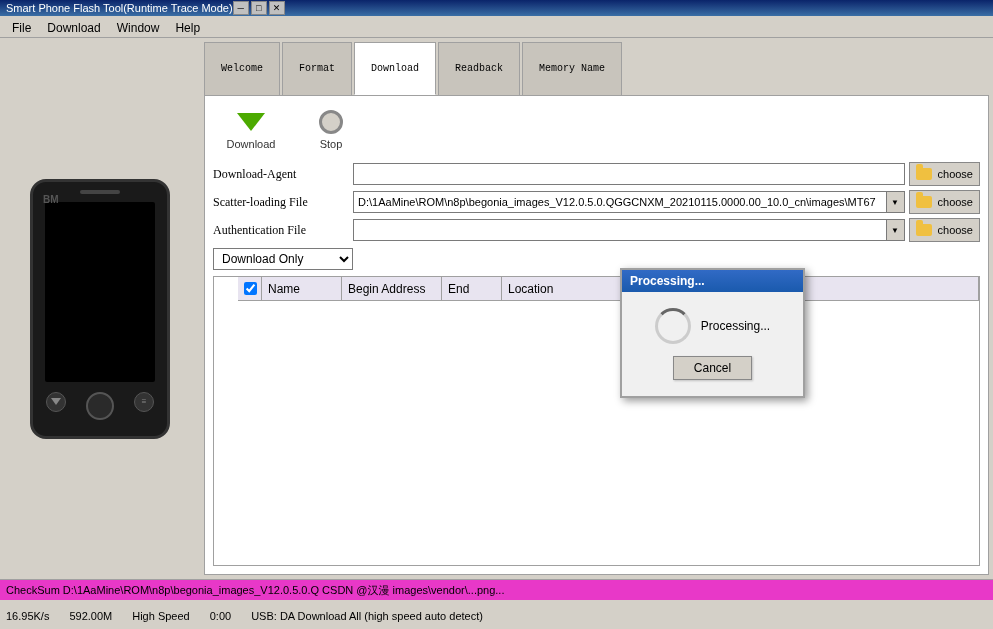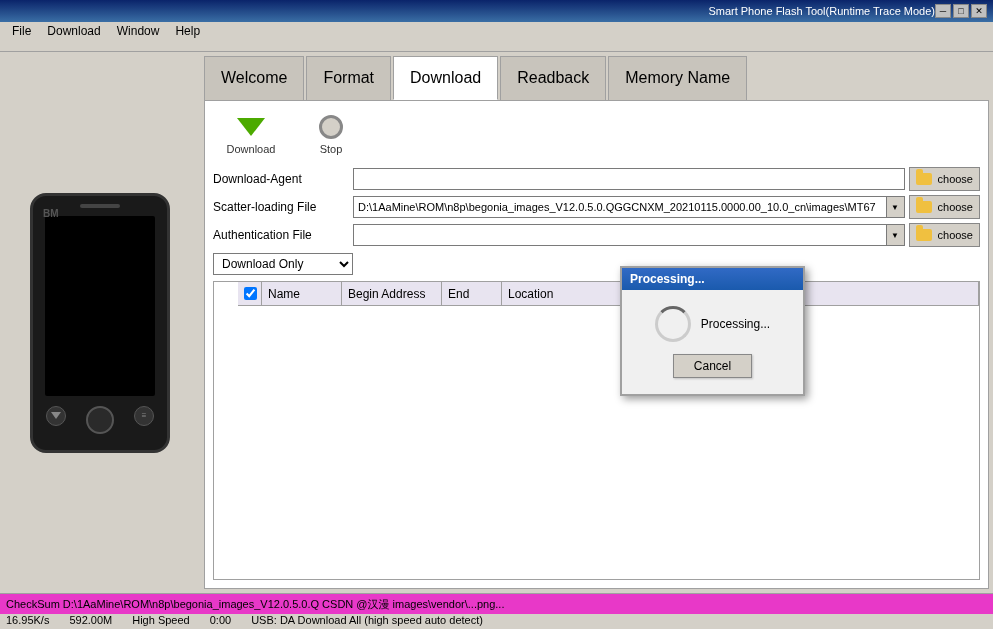--- a/index.html
+++ b/index.html
@@ -9,25 +9,25 @@
       background: #d4d0c8;
       width: 993px;
       height: 629px;
       overflow: hidden;
     }
 
     
     .title-bar {
       background: linear-gradient(to bottom, #0a246a, #3a6ea5);
       color: white;
-      height: 22px;
+      height: 16px;
       display: flex;
       align-items: center;
       padding: 0 6px;
-      justify-content: flex-end;
+      justify-content: flex-start;
     }
     .title-bar-left {
       display: flex;
       align-items: center;
       gap: 4px;
       font-size: 11px;
     }
     .title-bar-controls {
       display: flex;
       gap: 2px;
@@ -41,23 +41,23 @@
       display: flex;
       align-items: center;
       justify-content: center;
       cursor: pointer;
       color: #000;
     }
 
     
     .menu-bar {
       background: #d4d0c8;
-      height: 30px;
-      display: flex;
-      align-items: flex-start;
+      height: 22px;
+      display: flex;
+      align-items: flex-end;
       padding: 0 4px;
       border-bottom: 1px solid #a0a0a0;
     }
     .menu-item {
       padding: 2px 8px;
       font-size: 12px;
       cursor: pointer;
     }
 
     
@@ -149,28 +149,29 @@
       padding: 4px;
     }
 
     
     .tabs-bar {
       display: flex;
       background: #d4d0c8;
       margin-bottom: 0;
     }
     .tab {
-      padding: 12px 16px;
+      padding: 20px 16px;
       border: 1px solid #a0a0a0;
       border-bottom: none;
       background: #c8c4bc;
       cursor: pointer;
-      font-size: 16px;
+      font-size: 10px;
       margin-right: 2px;
       color: #000;
+      font-family: Liberation Mono, monospace;
     }
     .tab.active {
       background: #ffffff;
       border-bottom: 1px solid #ffffff;
       font-weight: normal;
     }
 
     
     .tab-content {
       flex: 1;
@@ -234,20 +235,21 @@
     .form-row {
       display: flex;
       align-items: center;
       height: 24px;
     }
     .form-label {
       width: 140px;
       font-size: 12px;
       color: #000;
       flex-shrink: 0;
+      font-family: Liberation Serif, serif;
     }
     .form-input {
       flex: 1;
       height: 22px;
       border: 1px solid #7a7a7a;
       background: white;
       padding: 1px 4px;
       font-size: 11px;
     }
     .form-input-with-combo {
@@ -361,34 +363,34 @@
       align-items: center;
       padding: 0 6px;
       font-size: 11px;
       color: #000;
       overflow: hidden;
       white-space: nowrap;
     }
     .status-row2 {
       height: 22px;
       display: flex;
-      align-items: flex-start;
+      align-items: flex-end;
       padding: 0 6px;
       font-size: 11px;
       gap: 20px;
       background: #d4d0c8;
     }
     .processing-dialog {
       width: 185px;
       border: 2px solid #a0a0a0;
       background: #f0f0f0;
       box-shadow: 3px 3px 8px rgba(0,0,0,0.4);
       pointer-events: all;
       position: absolute;
-      top: 214px;
+      top: 230px;
       left: 420px;
     }
     .dialog-title-bar {
       background: linear-gradient(to bottom, #316ac5, #1a5aad);
       color: white;
       padding: 4px 8px;
       font-size: 12px;
       font-weight: bold;
       display: flex;
       align-items: center;

